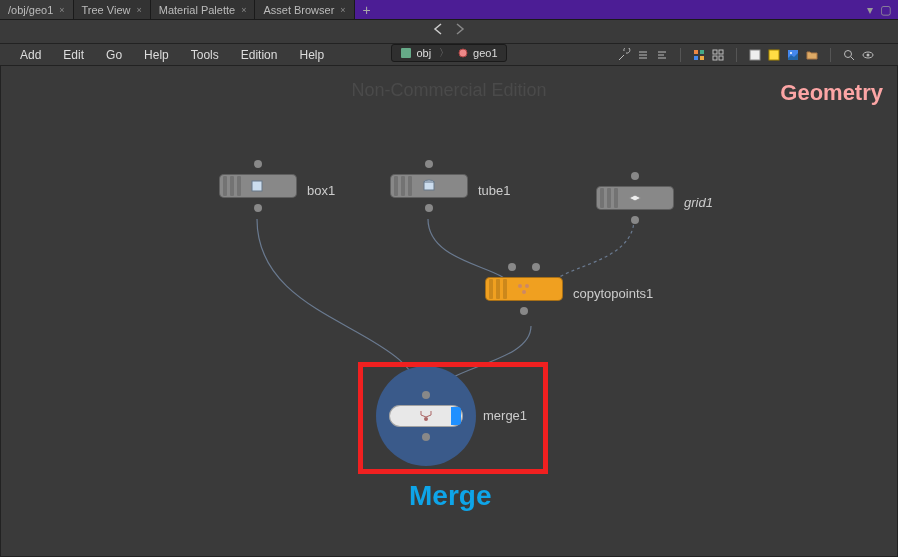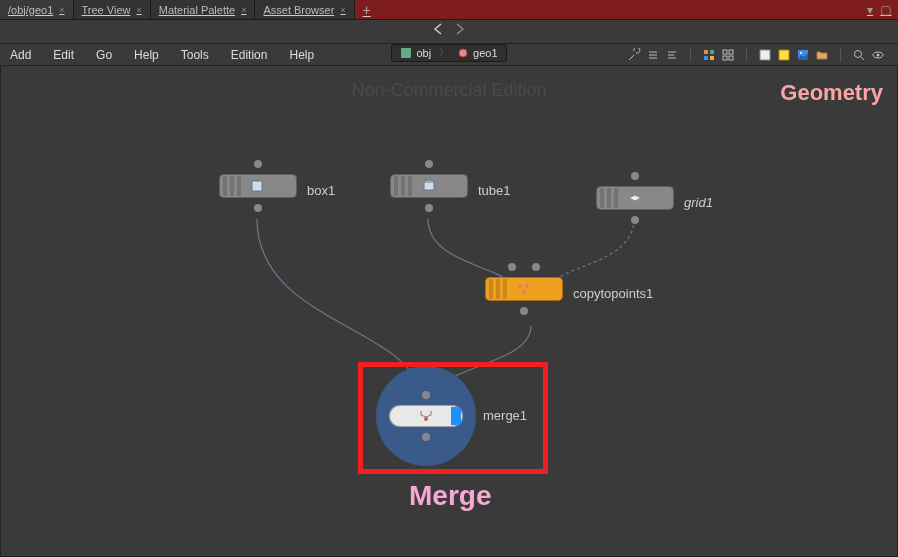--- a/index.html
+++ b/index.html
@@ -7,25 +7,24 @@
     width: 898px; height: 557px;
     background: #3a3a3a;
     font-family: Arial, sans-serif;
     font-size: 12px;
     color: #ccc;
     overflow: hidden;
     position: relative;
   }
   .tabs-bar {
     display: flex;
-    background: #7f1d1d;
+    background: #4c1d95;
     height: 20px;
     align-items: center;
     border-bottom: 1px solid #1a1a1a;
-    text-decoration: underline;
   }
   .tab {
     padding: 2px 8px;
     background: #333;
     border-right: 1px solid #1a1a1a;
     display: flex;
     align-items: center;
     gap: 6px;
     height: 100%;
     font-size: 11px;
@@ -77,21 +76,21 @@
   .path-chevron { color: #888; font-size: 10px; }
   .nav-right { display: flex; gap: 4px; padding-left: 4px; }
   .nav-right-icon { width: 16px; height: 16px; display: flex; align-items: center; justify-content: center; color: #aaa; }
 
   .menu-bar {
     display: flex;
     align-items: center;
     background: #3a3a3a;
     height: 22px;
     border-bottom: 1px solid #222;
-    padding: 0 6px;
+    padding: 0 16px;
   }
   .menus { display: flex; gap: 14px; }
   .menu-item { font-size: 12px; color: #ddd; padding: 2px 4px; }
   .toolbar-icons { margin-left: auto; display: flex; gap: 4px; align-items: center; }
   .toolbar-group { display: flex; gap: 3px; padding: 0 6px; }
   .toolbar-sep { width: 1px; height: 14px; background: #555; }
   .tb-icon {
     width: 16px; height: 16px;
     display: flex; align-items: center; justify-content: center;
     color: #bbb;
@@ -193,21 +192,21 @@
     background: #e8e8e8;
     border-radius: 11px;
   }
   .highlight-box {
     position: absolute;
     border: 5px solid #f02020;
     pointer-events: none;
   }
   .highlight-label {
     position: absolute;
-    color: #f9a8d4;
+    color: #0ea5e9;
     font-size: 28px;
     font-weight: bold;
     pointer-events: none;
   }
 </style>
 </head>
 <body>
 
 <div class="tabs-bar">
   <div class="tab active">

